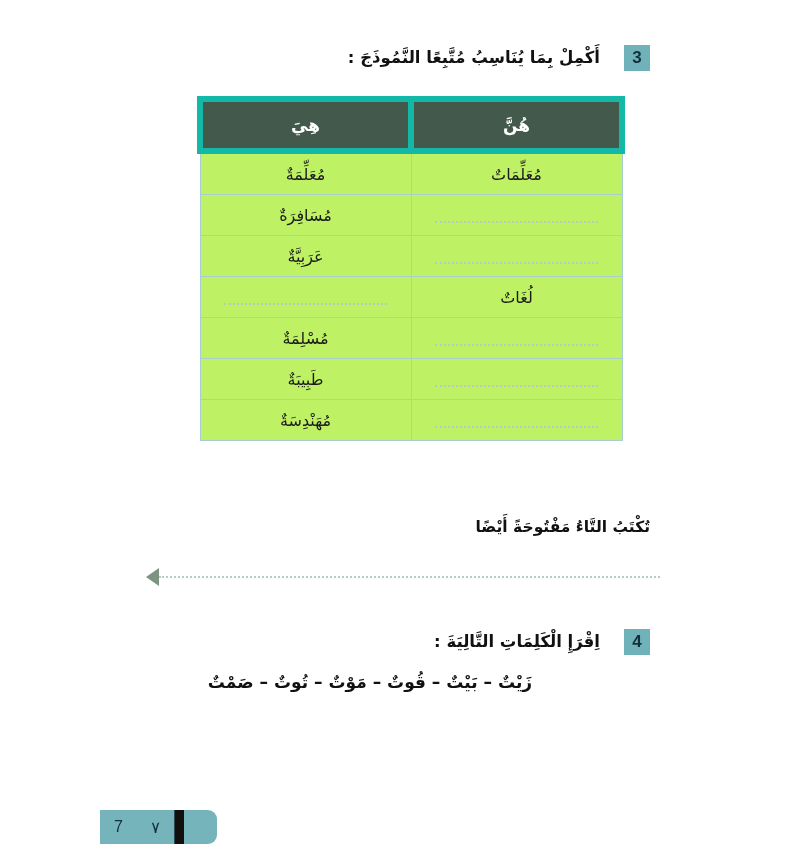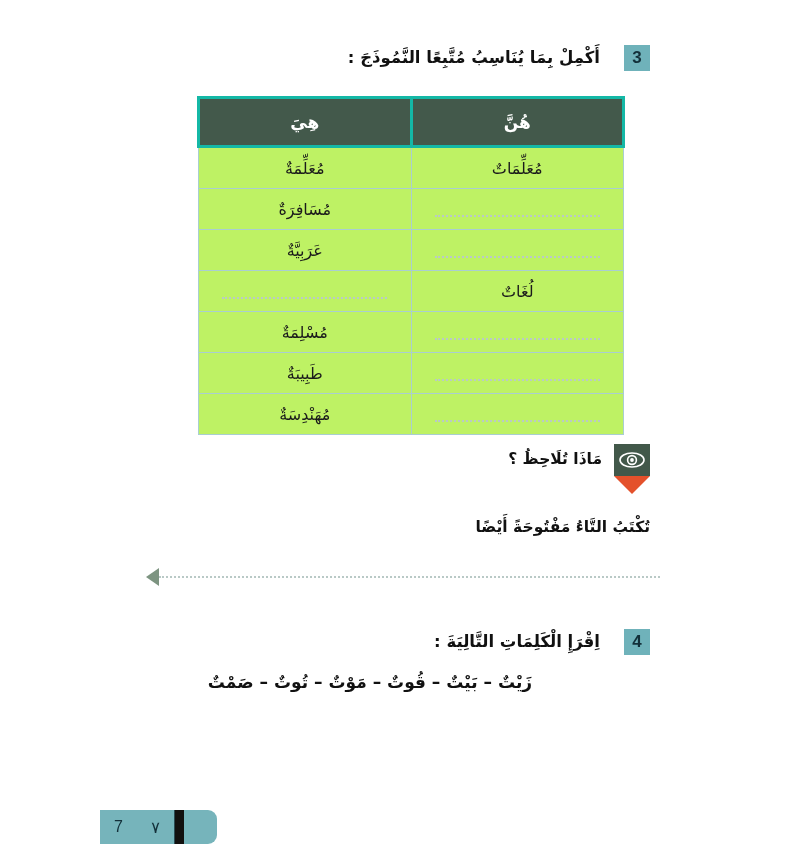--- a/index.html
+++ b/index.html
@@ -70,21 +70,21 @@
   .model-table th, .model-table td {
     border: 1px solid #a9ced1;
     height: 40px;
     text-align: center;
     vertical-align: middle;
     padding: 0;
   }
   .model-table thead th {
     background: #43594b;
     color: #ffffff;
-    border: 3px solid #14b8a6;
+    border: 6px solid #14b8a6;
     height: 46px;
     font-size: 17px;
     font-weight: bold;
     font-family: "DejaVu Sans", "Liberation Sans", sans-serif;
   }
   .model-table thead th.sep-left {
     border-left: 1px solid #9ec6c9;
   }
   .model-table tbody td {
     background: #bef264;
@@ -267,33 +267,20 @@
         <td class="blank-cell"><span class="blank-line"></span></td>
         <td>طَبِيبَةٌ</td>
       </tr>
       <tr>
         <td class="blank-cell"><span class="blank-line"></span></td>
         <td>مُهَنْدِسَةٌ</td>
       </tr>
     </tbody>
   </table>
 
-  <div class="observe-row">
-    <div class="eye-badge">
-      <div class="eye-square">
-        <svg width="26" height="16" viewBox="0 0 26 16" aria-hidden="true">
-          <ellipse cx="13" cy="8" rx="12" ry="7" fill="none" stroke="#ffffff" stroke-width="1.6"></ellipse>
-          <circle cx="13" cy="8" r="4.4" fill="none" stroke="#ffffff" stroke-width="1.6"></circle>
-          <circle cx="13" cy="8" r="1.9" fill="#ffffff"></circle>
-        </svg>
-      </div>
-      <div class="tri-down"></div>
-    </div>
-    <div class="observe-question">مَاذَا تُلَاحِظُ ؟</div>
-  </div>
 
   <div class="observe-answer">تُكْتَبُ التَّاءُ مَفْتُوحَةً أَيْضًا</div>
 
   <div class="write-line-row">
     <div class="tri-left"></div>
     <div class="dotted-rule"></div>
   </div>
 
   <div class="exercise-head" id="exercise4-head">
     <div class="num-box">4</div>

